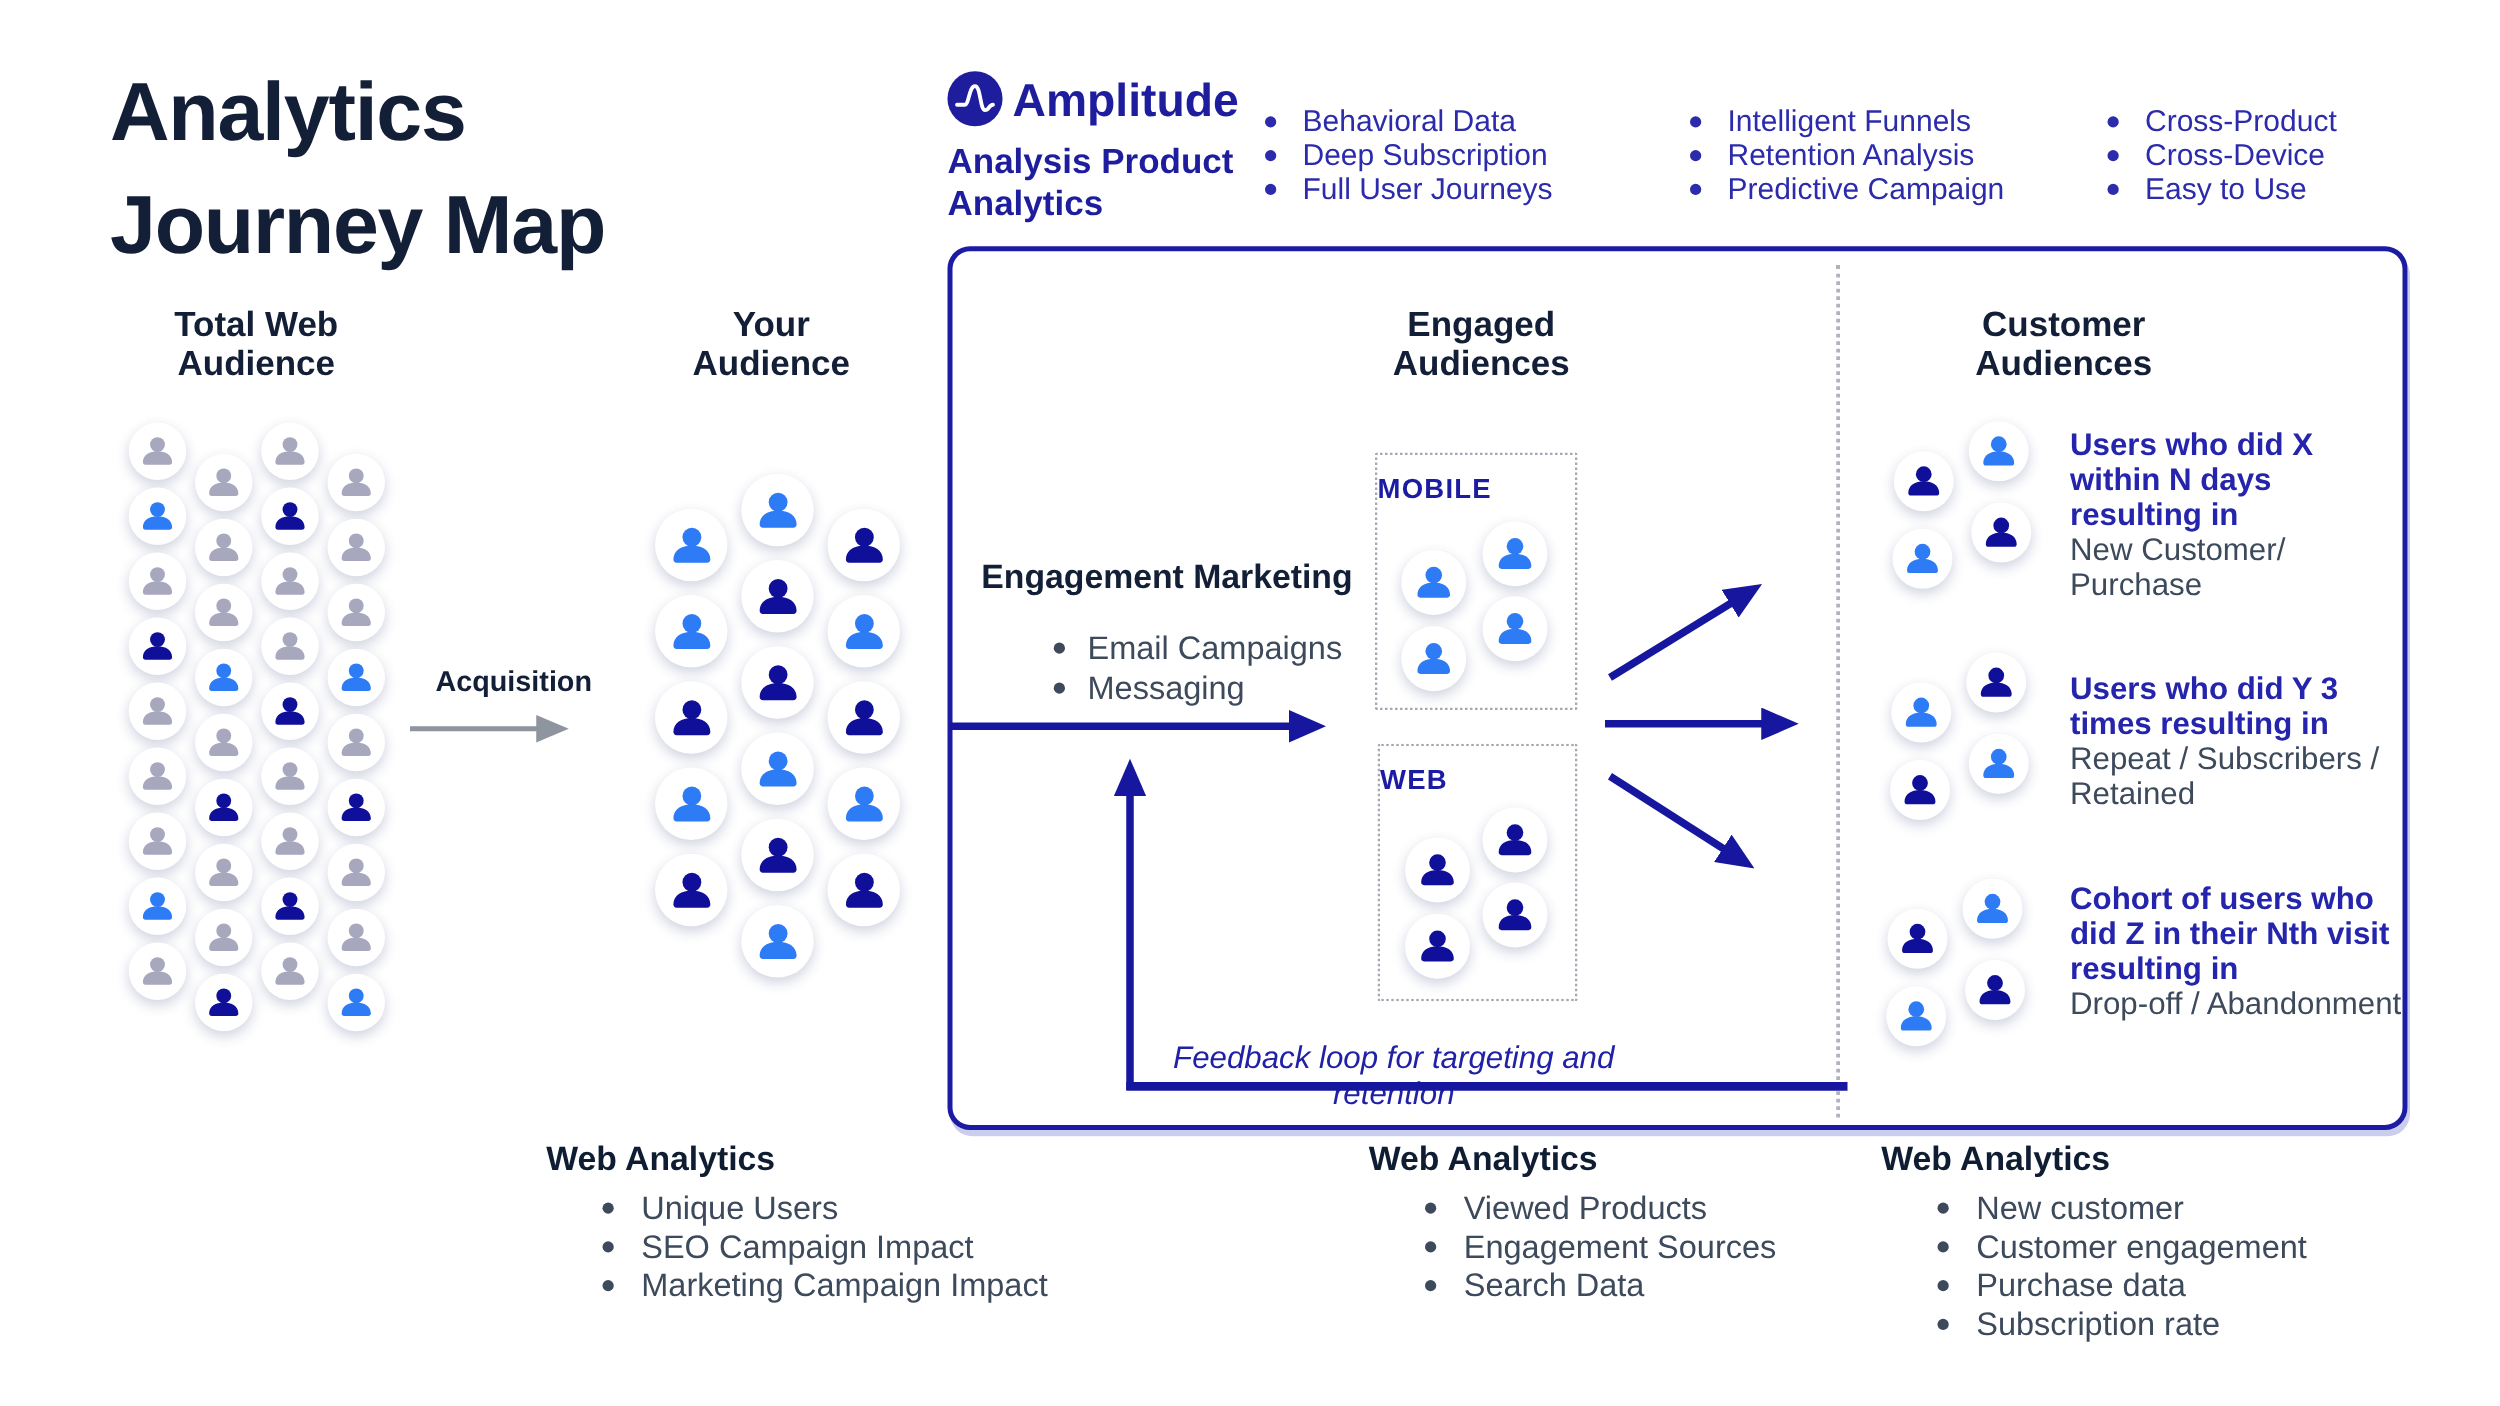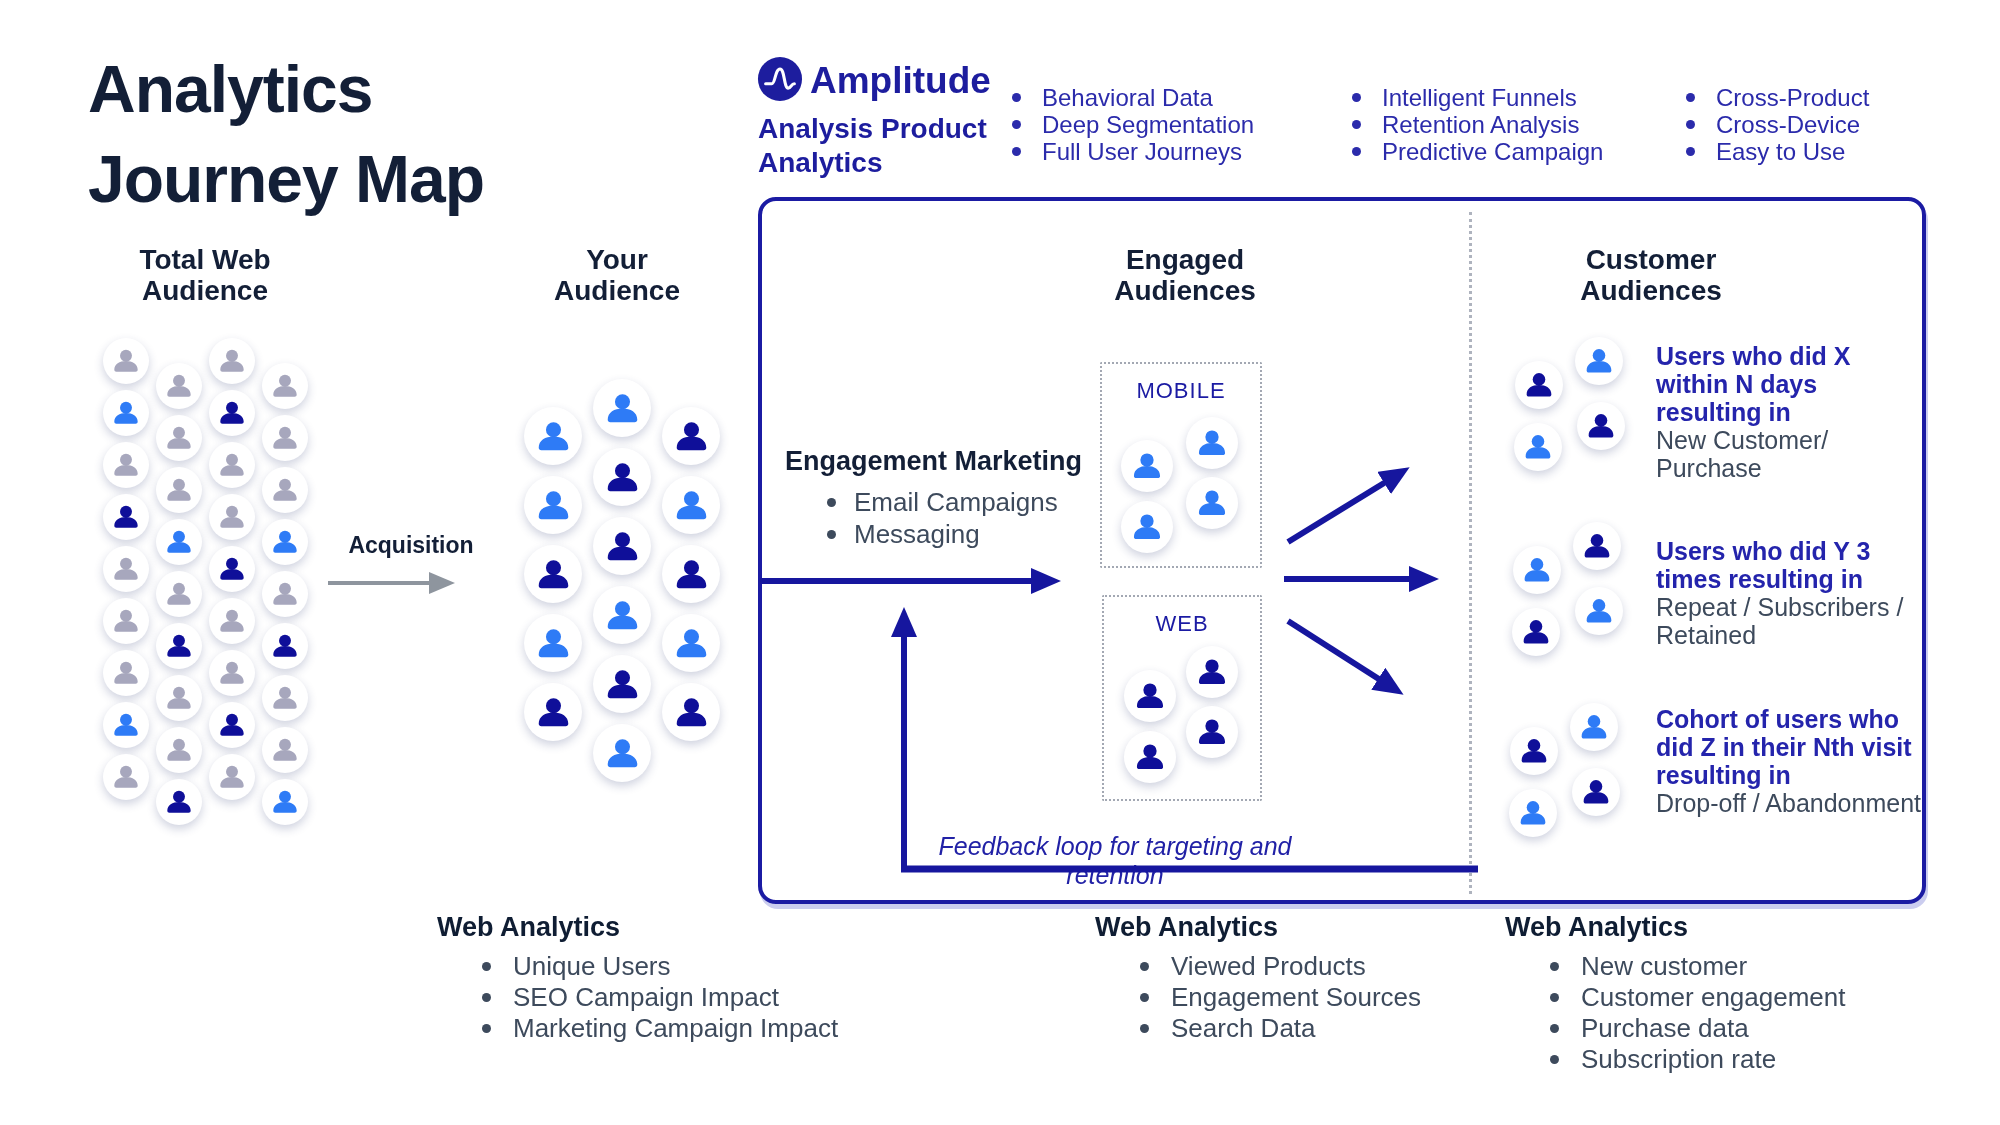--- a/index.html
+++ b/index.html
@@ -26,27 +26,27 @@
     font-weight:bold;line-height:31px;color:#131F37;}
   
   .acq-label{position:absolute;left:341px;top:532px;width:140px;text-align:center;
     font-size:23px;font-weight:bold;color:#131F37;}
   
   .journey-box{position:absolute;left:758px;top:197px;width:1160px;height:699px;
     border:4px solid #1B1BA3;border-radius:18px;box-shadow:2px 5px 0 #CBCDEF;}
   .separator{position:absolute;left:1469px;top:212px;height:682px;width:0;
     border-left:3px dotted #AEB3BE;}
   .device-box{position:absolute;border:2px dotted #A3A8B3;border-radius:2px;}
-  .device-box .device-label{margin-top:14px;text-align:center;font-size:22px;
-    font-weight:normal;letter-spacing:1px;color:#1B1BA3;}
+  .device-box .device-label{margin-top:14px;text-align:left;font-size:22px;
+    font-weight:bold;letter-spacing:1px;color:#1B1BA3;}
   #mobile-box{left:1100px;top:362px;width:158px;height:202px;}
   #web-box{left:1102px;top:595px;width:156px;height:202px;}
   
   .em-title{position:absolute;left:785px;top:446px;font-size:27px;font-weight:bold;color:#131F37;}
-  .em-list{position:absolute;left:827px;top:486px;margin:0;padding:0;list-style:none;
+  .em-list{position:absolute;left:827px;top:486px;margin:16px;padding:0;list-style:none;
     font-size:26px;color:#3D4A5C;}
   .em-list li{display:flex;align-items:center;height:32px;}
   .em-list .dot{width:9px;height:9px;border-radius:50%;background:#3D4A5C;margin-right:18px;flex:0 0 auto;}
   
   .feedback-note{position:absolute;left:900px;top:832px;width:430px;text-align:center;
     font-size:25px;font-style:italic;color:#2121A6;}
   
   .seg-text{position:absolute;left:1656px;}
   .seg-text .seg-title div{font-size:25px;font-weight:bold;color:#2424AC;line-height:28px;}
   .seg-text .seg-result div{font-size:25px;color:#3D4A5C;line-height:28px;}
@@ -84,21 +84,21 @@
       <div>Analytics</div>
     </div>
 
   <ul class="feature-col" style="left:1012px">
       <li>
         <span class="dot"></span>
         <span>Behavioral Data</span>
       </li>
       <li>
         <span class="dot"></span>
-        <span>Deep Segmentation</span>
+        <span>Deep Subscription</span>
       </li>
       <li>
         <span class="dot"></span>
         <span>Full User Journeys</span>
       </li>
     </ul>
   <ul class="feature-col" style="left:1352px">
       <li>
         <span class="dot"></span>
         <span>Intelligent Funnels</span>

